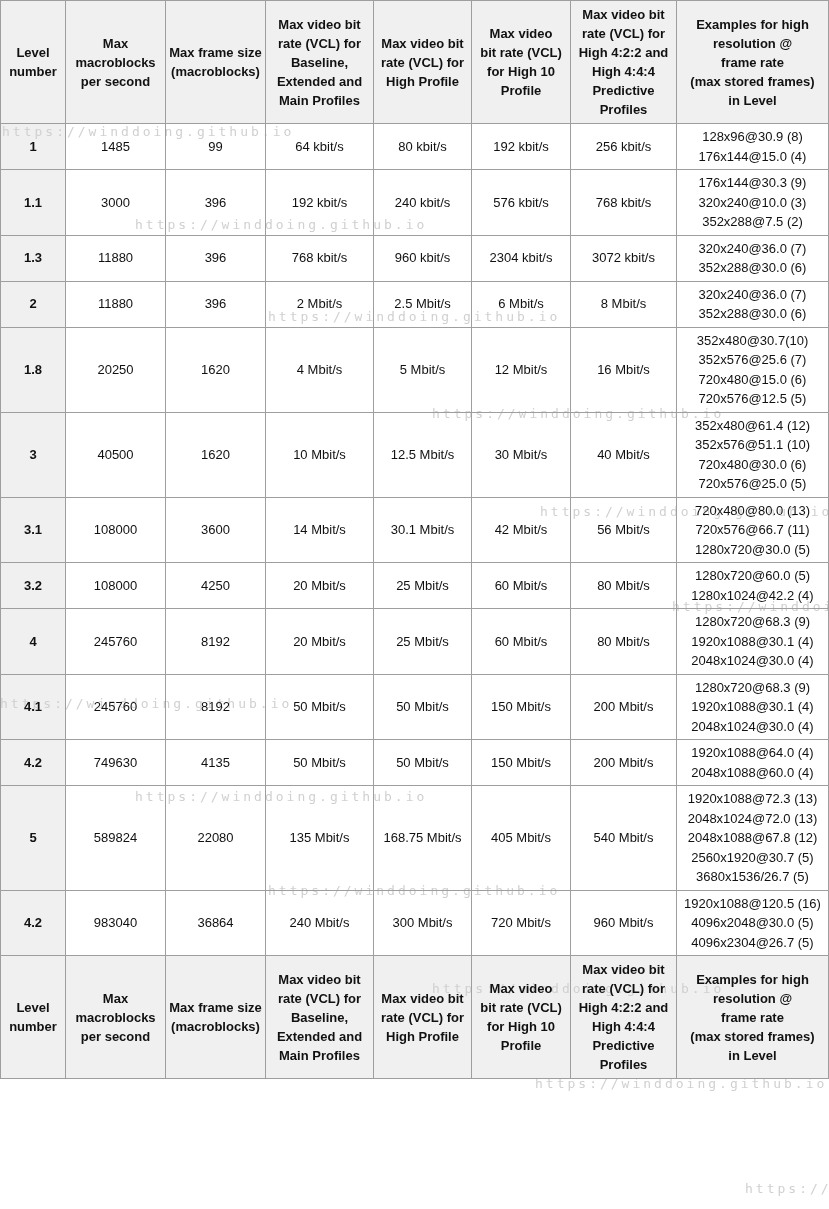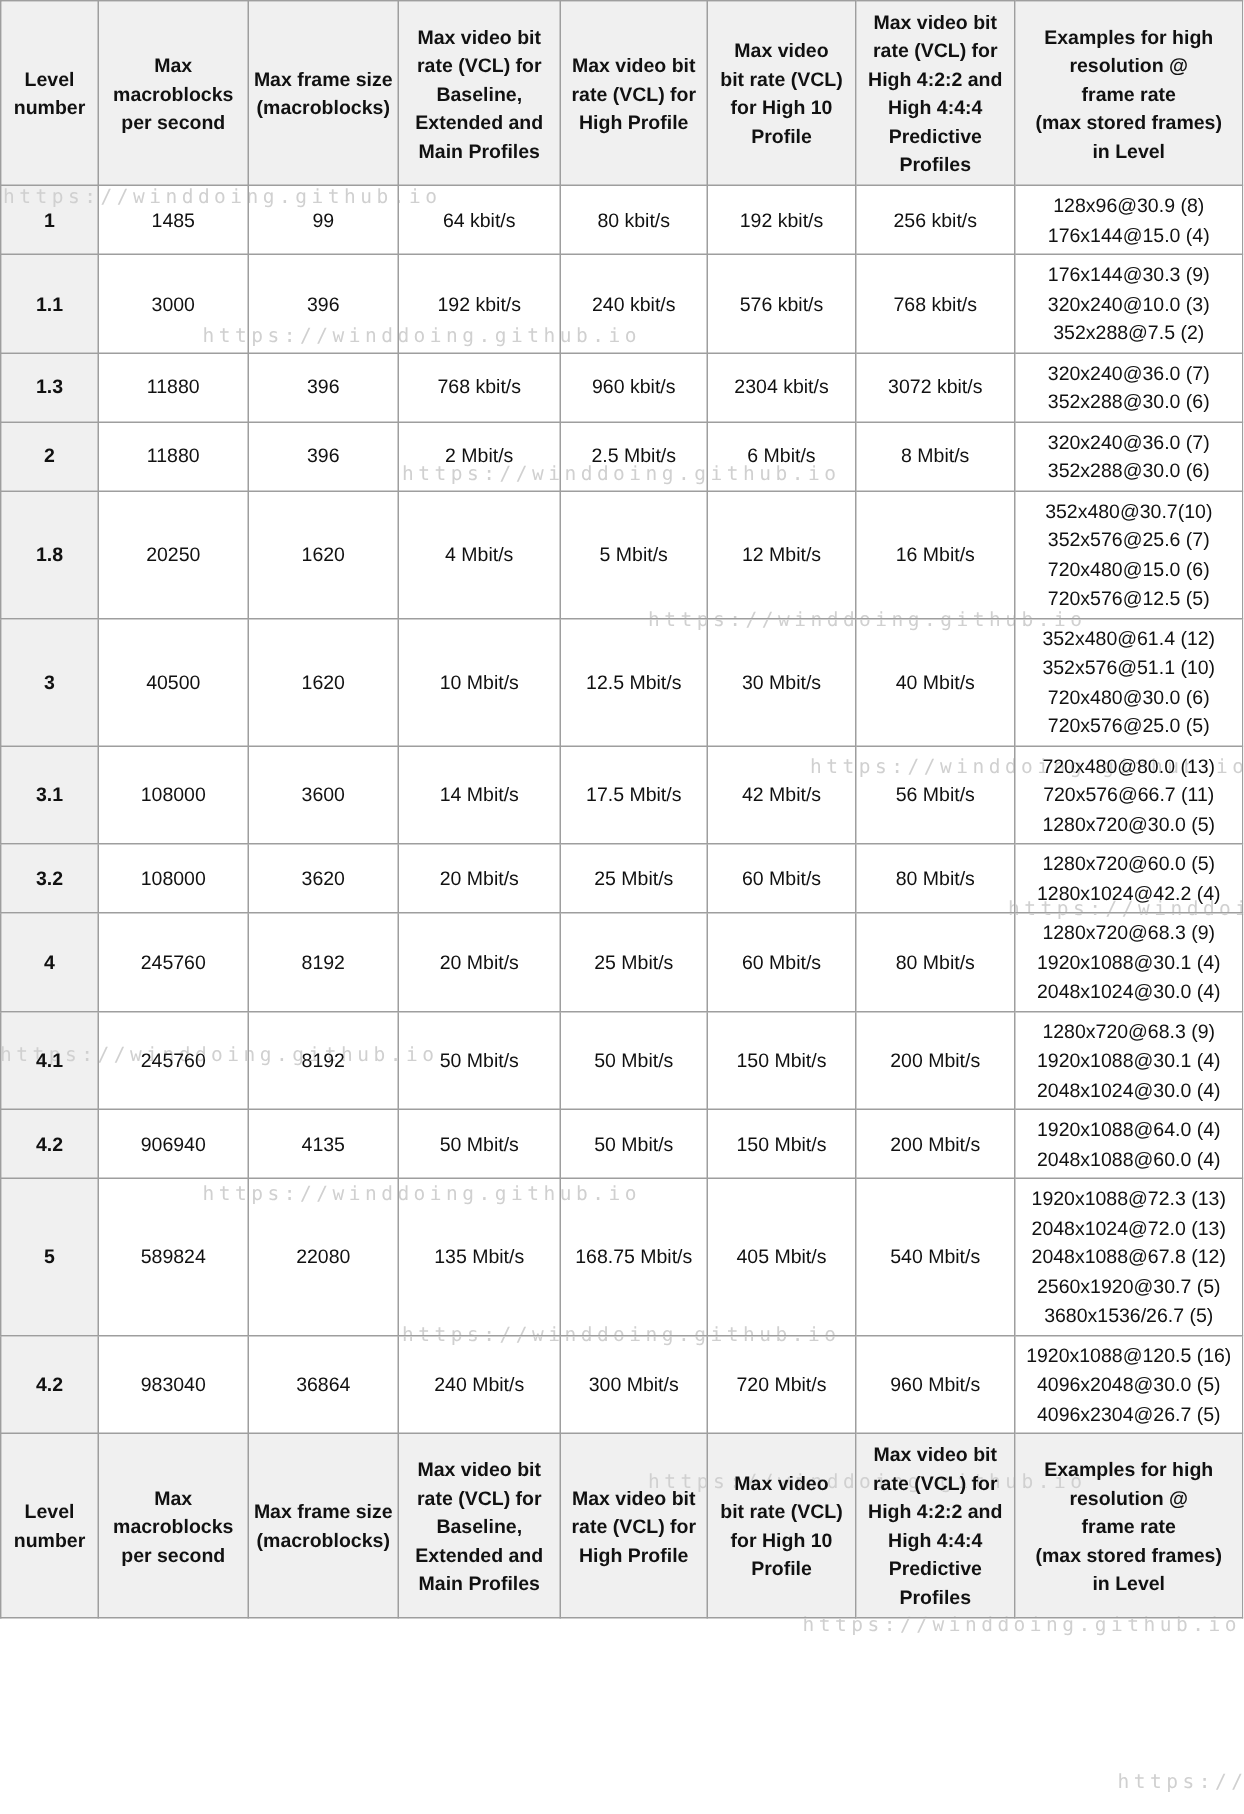--- a/index.html
+++ b/index.html
@@ -175,31 +175,31 @@
           <td>352x480@61.4 (12)
 352x576@51.1 (10)
 720x480@30.0 (6)
 720x576@25.0 (5)</td>
         </tr>
         <tr>
           <th>3.1</th>
           <td>108000</td>
           <td>3600</td>
           <td>14 Mbit/s</td>
-          <td>17.5 Mbit/s</td>
+          <td>30.1 Mbit/s</td>
           <td>42 Mbit/s</td>
           <td>56 Mbit/s</td>
           <td>720x480@80.0 (13)
 720x576@66.7 (11)
 1280x720@30.0 (5)</td>
         </tr>
         <tr>
           <th>3.2</th>
           <td>108000</td>
-          <td>3620</td>
+          <td>4250</td>
           <td>20 Mbit/s</td>
           <td>25 Mbit/s</td>
           <td>60 Mbit/s</td>
           <td>80 Mbit/s</td>
           <td>1280x720@60.0 (5)
 1280x1024@42.2 (4)</td>
         </tr>
         <tr>
           <th>4</th>
           <td>245760</td>
@@ -219,21 +219,21 @@
           <td>50 Mbit/s</td>
           <td>50 Mbit/s</td>
           <td>150 Mbit/s</td>
           <td>200 Mbit/s</td>
           <td>1280x720@68.3 (9)
 1920x1088@30.1 (4)
 2048x1024@30.0 (4)</td>
         </tr>
         <tr>
           <th>4.2</th>
-          <td>906940</td>
+          <td>749630</td>
           <td>4135</td>
           <td>50 Mbit/s</td>
           <td>50 Mbit/s</td>
           <td>150 Mbit/s</td>
           <td>200 Mbit/s</td>
           <td>1920x1088@64.0 (4)
 2048x1088@60.0 (4)</td>
         </tr>
         <tr>
           <th>5</th>

